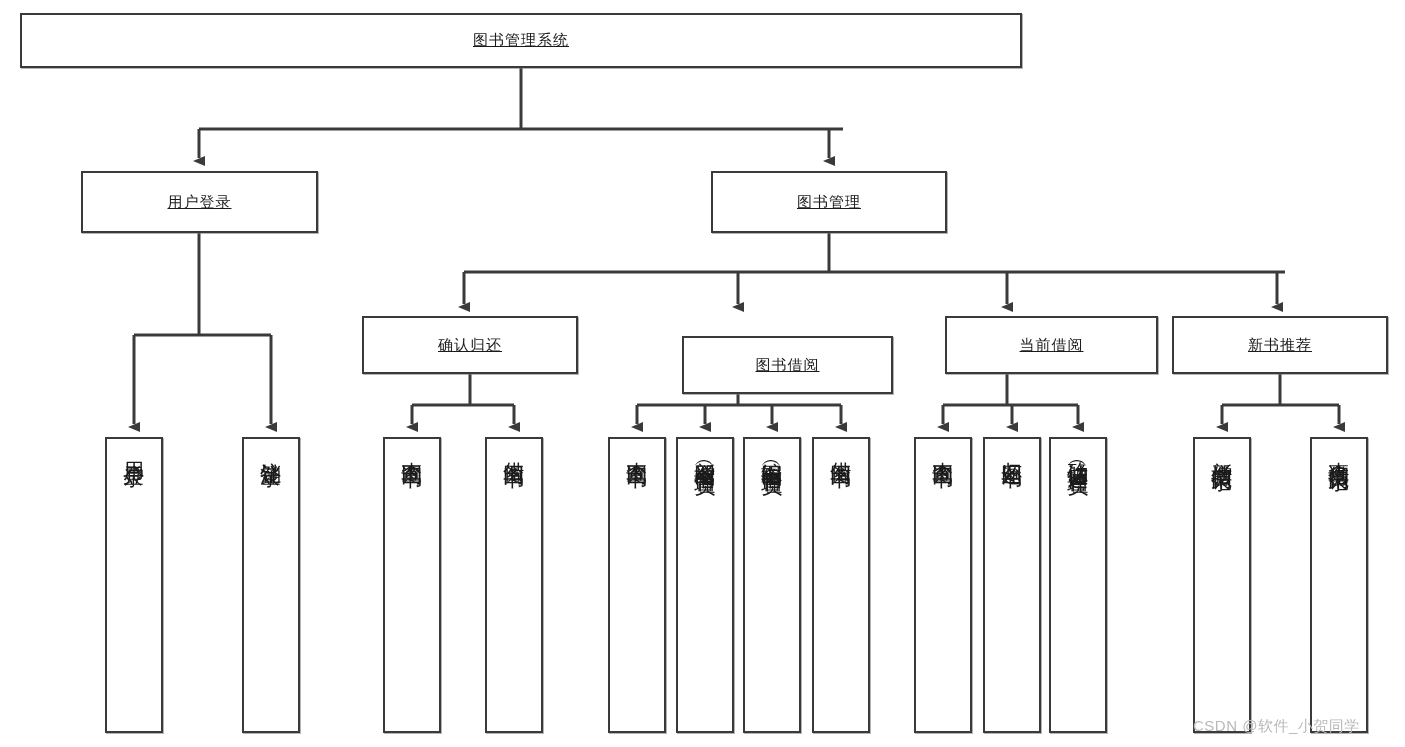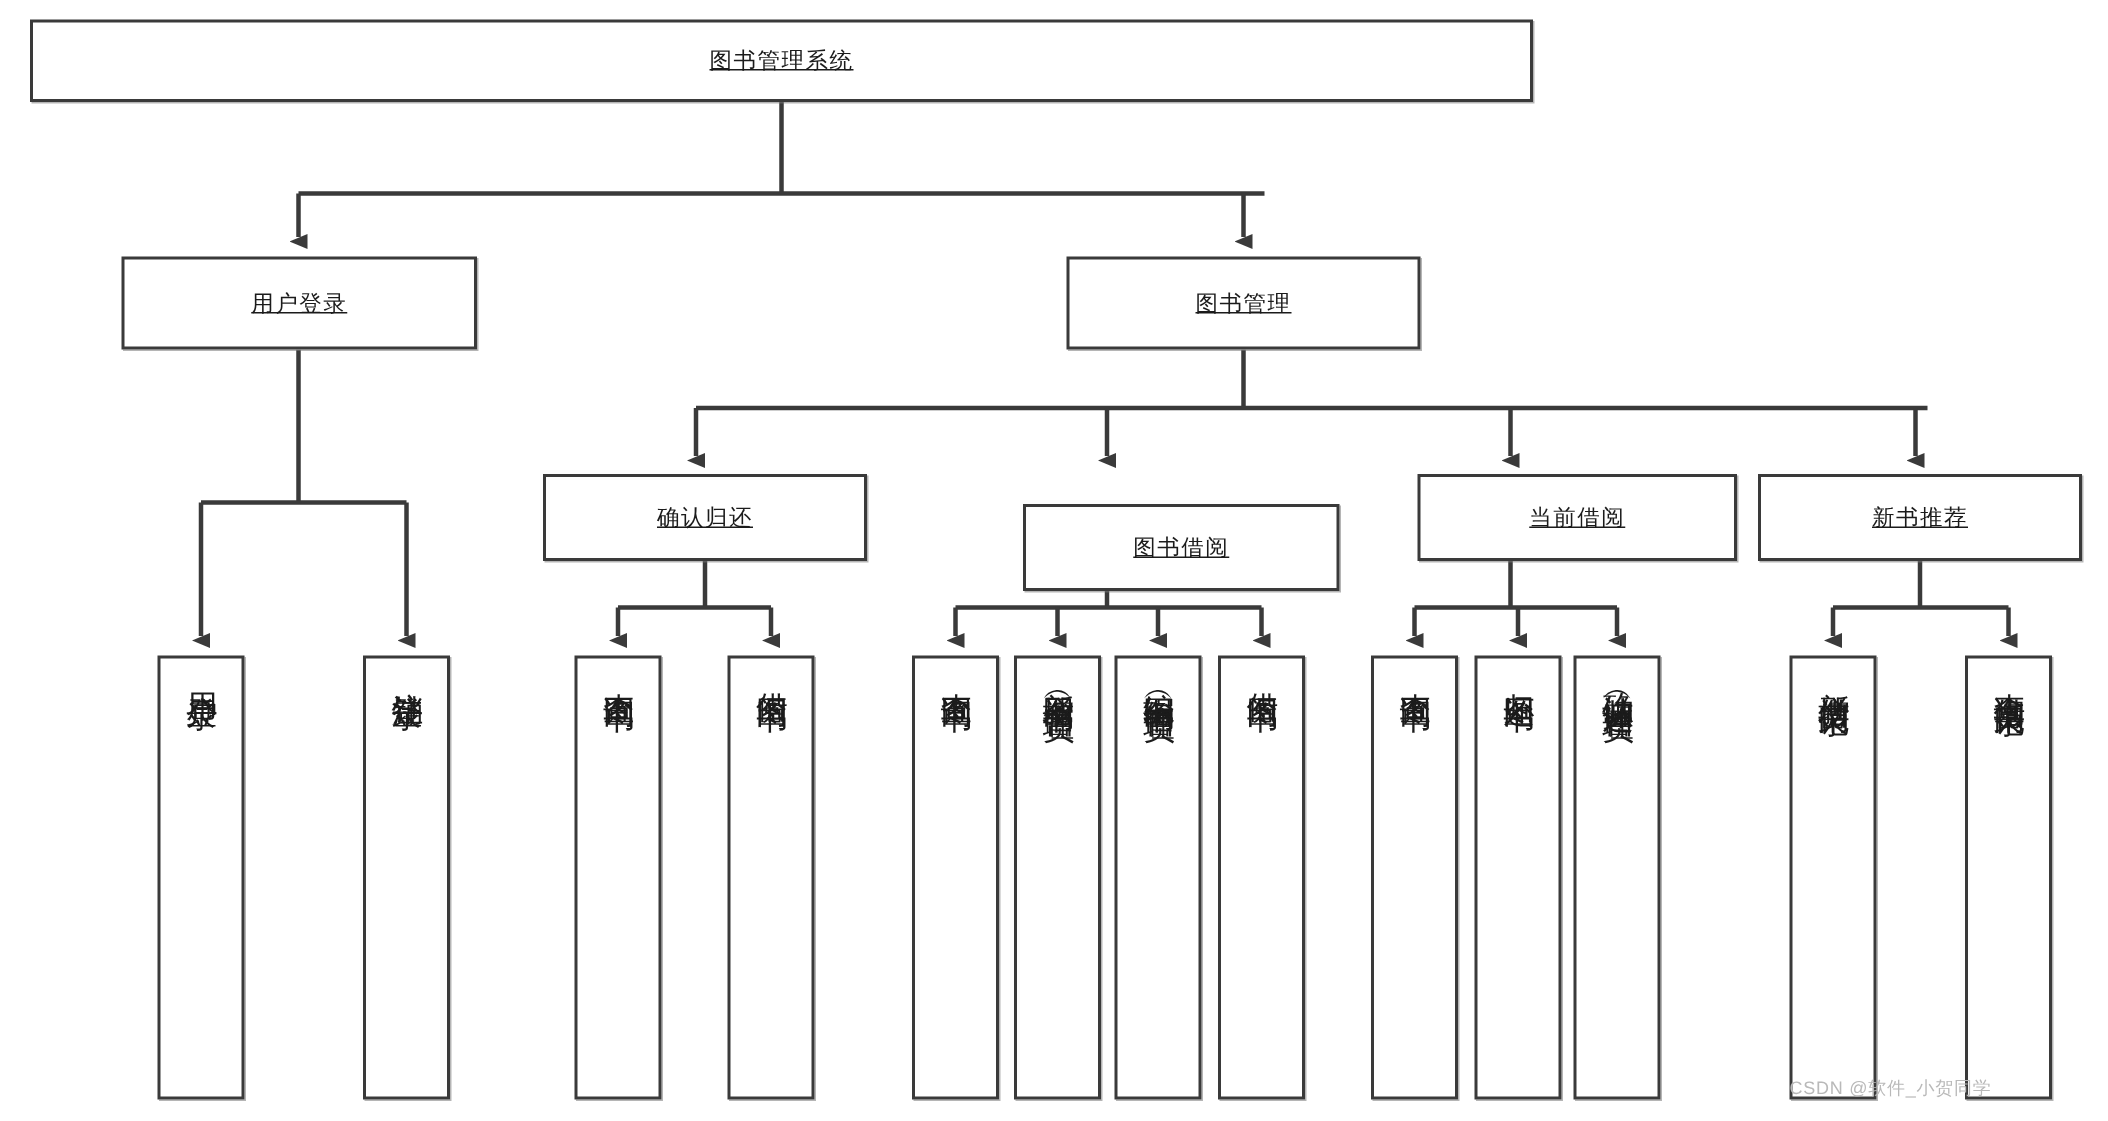--- a/index.html
+++ b/index.html
@@ -49,21 +49,21 @@
     writing-mode: vertical-rl;
     text-orientation: upright;
     font-size: 21px;
     line-height: 1.30;
     letter-spacing: 2px;
     white-space: nowrap;
     text-align: center;
   }
   .watermark {
     position: absolute;
-    font-size: 12px;
+    font-size: 15px;
     color: #b9b9b9;
     white-space: nowrap;
     letter-spacing: 0.5px;
   }
 </style>
 </head>
 <body>
 
 <div id="canvas">
 

